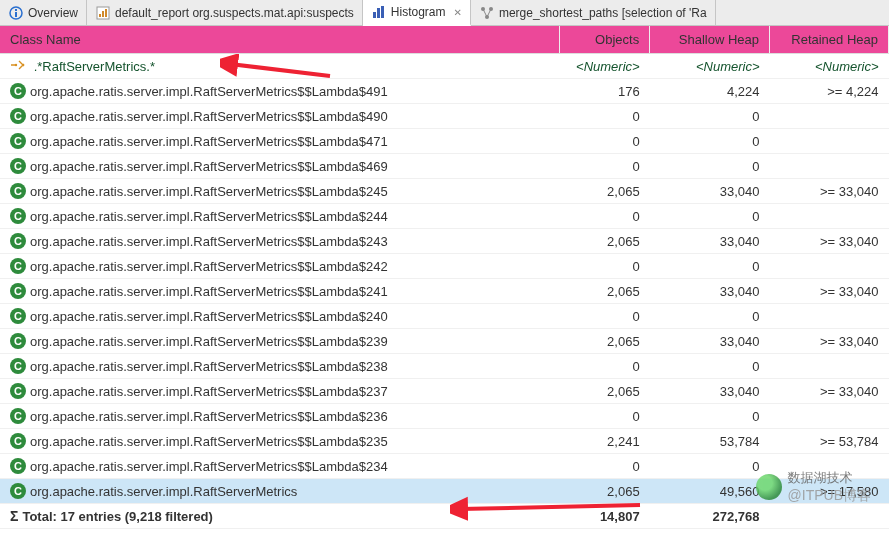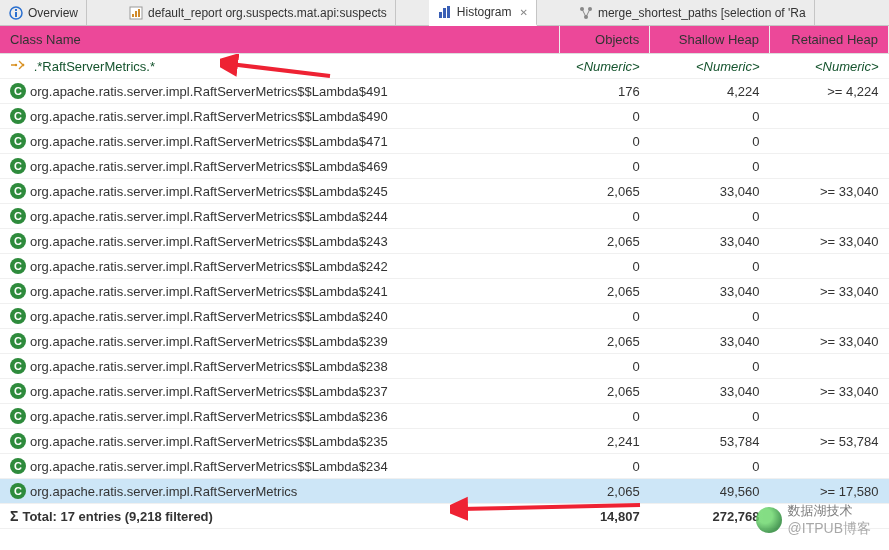--- a/index.html
+++ b/index.html
@@ -11,21 +11,20 @@
       width: 889px;
       height: 550px;
       overflow: hidden;
     }
     .tabs {
       display: flex;
       border-bottom: 1px solid #c5c5c5;
       background: #ececec;
       height: 26px;
       align-items: stretch;
-      gap: 33px;
     }
     .tab {
       display: flex;
       align-items: center;
       padding: 0 8px;
       border-right: 1px solid #c5c5c5;
       background: #ececec;
       font-size: 12px;
       cursor: pointer;
       white-space: nowrap;
@@ -118,21 +117,21 @@
       width: 16px;
       height: 14px;
       display: inline-flex;
       align-items: center;
       justify-content: center;
       margin-right: 4px;
     }
     .watermark {
       position: absolute;
       right: 18px;
-      bottom: 12px;
+      bottom: 45px;
       font-size: 13px;
       color: #666;
       display: flex;
       align-items: center;
       gap: 6px;
       pointer-events: none;
       opacity: 0.85;
     }
     .wm-circle {
       width: 26px;

